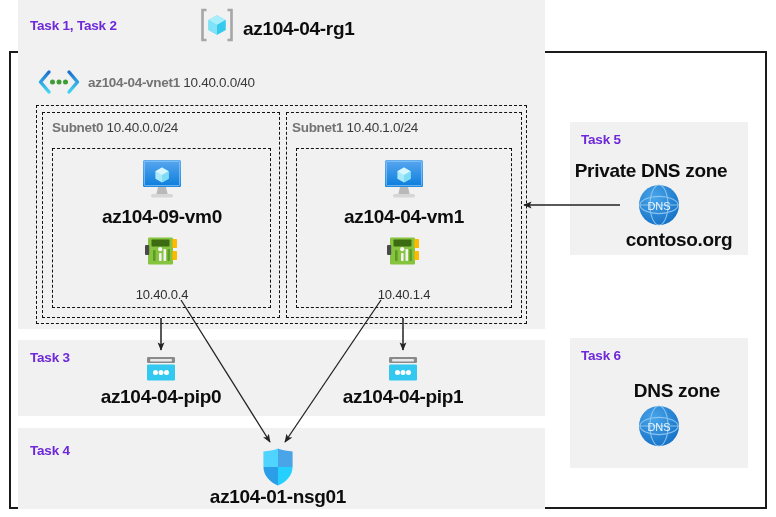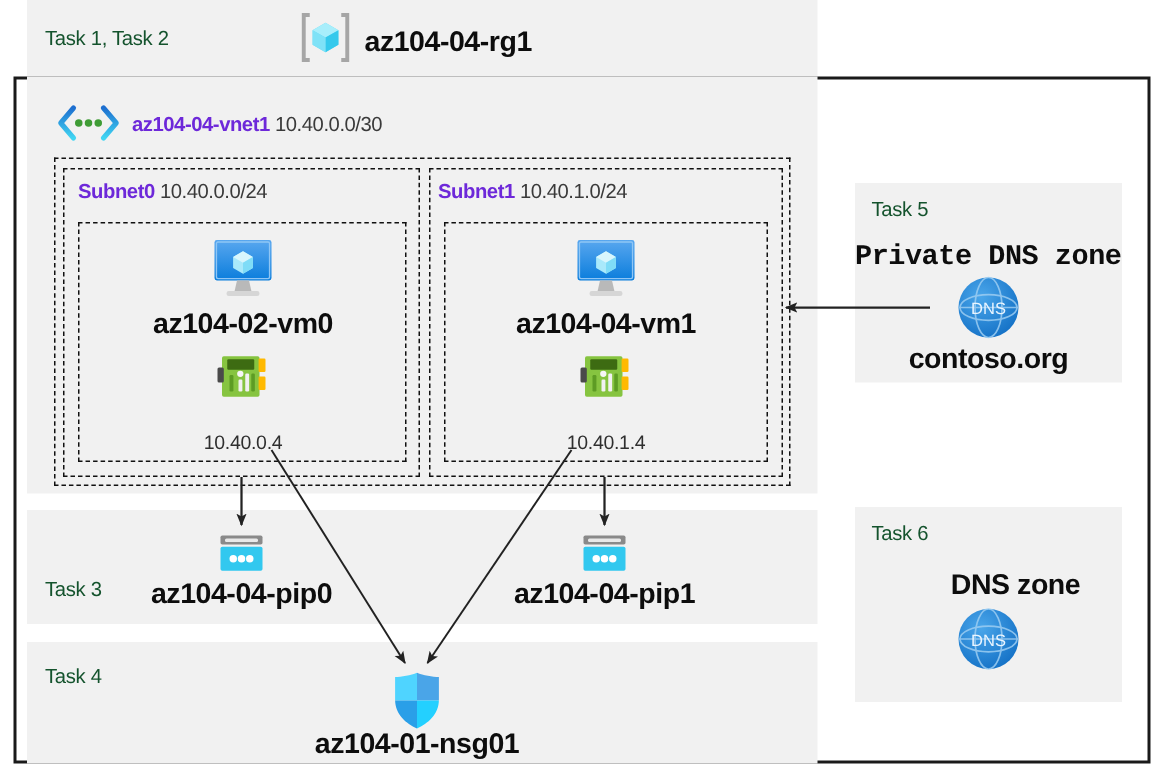--- a/index.html
+++ b/index.html
@@ -28,25 +28,25 @@
   .subnet0-box{left:42px;top:112px;width:238px;height:206px;
             border:1.6px dashed #111;box-sizing:border-box;}
   .subnet1-box{left:286px;top:112px;width:236px;height:206px;
             border:1.6px dashed #111;box-sizing:border-box;}
   .inner0-box{left:52px;top:148px;width:219px;height:160px;
             border:1.6px dashed #111;box-sizing:border-box;}
   .inner1-box{left:296px;top:148px;width:216px;height:160px;
             border:1.6px dashed #111;box-sizing:border-box;}
 
   
-  .task-lbl{color:#14532d;font-weight:normal;font-size:13.5px;letter-spacing:-0.2px;}
+  .task-lbl{color:#6d28d9;font-weight:bold;font-size:13.5px;letter-spacing:-0.2px;}
   .res-name{color:#0d0d0d;font-weight:bold;font-size:19px;letter-spacing:-0.3px;
             white-space:nowrap;}
   .sub-title{font-size:13.5px;letter-spacing:-0.3px;white-space:nowrap;}
-  .sub-title b{color:#6d28d9;}
+  .sub-title b{color:#737373;}
   .sub-title span{color:#3a3a3a;font-weight:normal;}
   .ctr{text-align:center;}
   .ip-lbl{color:#2f2f2f;font-size:13px;letter-spacing:-0.2px;}
 
   
   .ico{position:absolute;}
 
   
   .rg-ico{width:36px;height:36px;}
 
@@ -128,21 +128,21 @@
       </defs>
       <path d="M13 4 L4.5 14 L13 24" fill="none" stroke="url(#vnetg)" stroke-width="3.4" stroke-linecap="round" stroke-linejoin="round"></path>
       <path d="M33 4 L41.5 14 L33 24" fill="none" stroke="url(#vnetg)" stroke-width="3.4" stroke-linecap="round" stroke-linejoin="round"></path>
       <circle cx="16.5" cy="14" r="2.5" fill="#3f9c35"></circle>
       <circle cx="23" cy="14" r="2.5" fill="#3f9c35"></circle>
       <circle cx="29.5" cy="14" r="2.5" fill="#3f9c35"></circle>
     </svg>
   </div>
   <div class="abs sub-title" style="left:88px;top:75px;">
     <b>az104-04-vnet1</b>
-    <span>10.40.0.0/30</span>
+    <span>10.40.0.0/40</span>
   </div>
 
   <div class="abs sub-title" style="left:52px;top:120px;">
     <b>Subnet0</b>
     <span>10.40.0.0/24</span>
   </div>
 
   <div class="ico vm-ico" style="left:138px;top:157px;">
     <svg viewBox="0 0 48 44" width="48" height="44">
       <defs>
@@ -153,21 +153,21 @@
       </defs>
       <rect x="5" y="3" width="38" height="27" rx="1.6" fill="url(#vmg0)"></rect>
       <rect x="6.3" y="4.3" width="35.4" height="24.4" rx="1" fill="none" stroke="#8fc6f5" stroke-width="0.9"></rect>
       <path d="M24 10.5 L30.6 14.3 L30.6 21.7 L24 25.5 L17.4 21.7 L17.4 14.3 Z" fill="#a9e9fb"></path>
       <path d="M24 10.5 L30.6 14.3 L24 18.1 L17.4 14.3 Z" fill="#d8f6fd"></path>
       <path d="M24 18.1 L30.6 14.3 L30.6 21.7 L24 25.5 Z" fill="#7fdcf7"></path>
       <path d="M20 30 L28 30 L29.6 37 L18.4 37 Z" fill="#b9b9b9"></path>
       <rect x="13" y="37" width="22" height="3.4" rx="1.6" fill="#d6d6d6"></rect>
     </svg>
   </div>
-  <div class="abs res-name ctr" style="left:82px;top:206px;width:160px;">az104-02-vm0</div>
+  <div class="abs res-name ctr" style="left:82px;top:206px;width:160px;">az104-09-vm0</div>
 
   <div class="ico nic-ico" style="left:145px;top:236px;">
     <svg viewBox="0 0 34 30" width="34" height="30">
       <rect x="3" y="1.5" width="25" height="27" rx="1.2" fill="#86c440"></rect>
       <rect x="0" y="9" width="4.2" height="10" rx="1" fill="#4a4a4a"></rect>
       <rect x="27.4" y="3" width="4.6" height="9" rx="0.8" fill="#ffb900"></rect>
       <rect x="27.4" y="15" width="4.6" height="9" rx="0.8" fill="#ffb900"></rect>
       <rect x="6.5" y="3.5" width="18" height="7" rx="0.8" fill="#3d6b12"></rect>
       <rect x="8" y="14" width="2.6" height="11" rx="0.8" fill="#5d9c24"></rect>
       <rect x="14" y="17" width="2.6" height="8" rx="0.8" fill="#f1f1f1"></rect>
@@ -211,21 +211,21 @@
       <rect x="6.5" y="3.5" width="18" height="7" rx="0.8" fill="#3d6b12"></rect>
       <rect x="8" y="14" width="2.6" height="11" rx="0.8" fill="#5d9c24"></rect>
       <rect x="14" y="17" width="2.6" height="8" rx="0.8" fill="#f1f1f1"></rect>
       <rect x="18.5" y="13" width="2.6" height="12" rx="0.8" fill="#f1f1f1"></rect>
       <circle cx="15.2" cy="13.2" r="2.1" fill="#f6f6f6"></circle>
       <rect x="22.5" y="13" width="2.4" height="12" rx="0.8" fill="#5d9c24"></rect>
     </svg>
   </div>
   <div class="abs ip-lbl ctr" style="left:324px;top:287px;width:160px;">10.40.1.4</div>
 
-  <div class="abs task-lbl" style="left:30px;top:350px;margin-top:35px;">Task 3</div>
+  <div class="abs task-lbl" style="left:30px;top:350px;">Task 3</div>
 
   <div class="ico pip-ico" style="left:145px;top:355px;">
     <svg viewBox="0 0 32 28" width="32" height="28">
       <rect x="2" y="2" width="28" height="6" rx="1.2" fill="#8a8a8a"></rect>
       <rect x="5" y="4" width="22" height="2.4" rx="1" fill="#e9e9e9"></rect>
       <rect x="2" y="9.5" width="28" height="16" rx="1.2" fill="#32c8ef"></rect>
       <circle cx="10.5" cy="17.5" r="2.5" fill="#ffffff"></circle>
       <circle cx="16" cy="17.5" r="2.5" fill="#ffffff"></circle>
       <circle cx="21.5" cy="17.5" r="2.5" fill="#ffffff"></circle>
     </svg>
@@ -258,40 +258,40 @@
         <rect x="0" y="0" width="17" height="20" fill="#4fd4ff"></rect>
         <rect x="17" y="0" width="17" height="20" fill="#4aa5e8"></rect>
         <rect x="0" y="20" width="17" height="20" fill="#2a9fe8"></rect>
         <rect x="17" y="20" width="17" height="20" fill="#23d0ff"></rect>
       </g>
     </svg>
   </div>
   <div class="abs res-name ctr" style="left:198px;top:486px;width:160px;">az104-01-nsg01</div>
 
   <div class="abs task-lbl" style="left:581px;top:132px;">Task 5</div>
-  <div class="abs res-name ctr" style="left:570px;top:160px;width:162px;font-family:Liberation Mono, monospace;">Private DNS zone</div>
+  <div class="abs res-name ctr" style="left:570px;top:160px;width:162px;">Private DNS zone</div>
 
   <div class="ico dns-ico" style="left:637px;top:183px;">
     <svg viewBox="0 0 44 44" width="44" height="44">
       <defs>
         <radialGradient id="dnsg5" cx="0.38" cy="0.32" r="0.78">
           <stop offset="0" stop-color="#4aa6ea"></stop>
           <stop offset="1" stop-color="#116ec4"></stop>
         </radialGradient>
       </defs>
       <circle cx="22" cy="22" r="20" fill="url(#dnsg5)"></circle>
       <g fill="none" stroke="#9ccdf2" stroke-width="1.1" opacity="0.85">
         <ellipse cx="22" cy="22" rx="9" ry="20"></ellipse>
         <ellipse cx="22" cy="22" rx="19" ry="8.6"></ellipse>
         <line x1="2" y1="22" x2="42" y2="22"></line>
       </g>
       <text x="22" y="26.5" font-family="Liberation Sans, sans-serif" font-size="11" fill="#eaf5ff" text-anchor="middle">DNS</text>
     </svg>
   </div>
-  <div class="abs res-name ctr" style="left:570px;top:229px;width:178px;">contoso.org</div>
+  <div class="abs res-name ctr" style="left:570px;top:229px;width:178px;padding-left:20px;">contoso.org</div>
 
   <div class="abs task-lbl" style="left:581px;top:348px;">Task 6</div>
   <div class="abs res-name ctr" style="left:578px;top:380px;width:198px;">DNS zone</div>
 
   <div class="ico dns-ico" style="left:637px;top:404px;">
     <svg viewBox="0 0 44 44" width="44" height="44">
       <defs>
         <radialGradient id="dnsg6" cx="0.38" cy="0.32" r="0.78">
           <stop offset="0" stop-color="#4aa6ea"></stop>
           <stop offset="1" stop-color="#116ec4"></stop>

